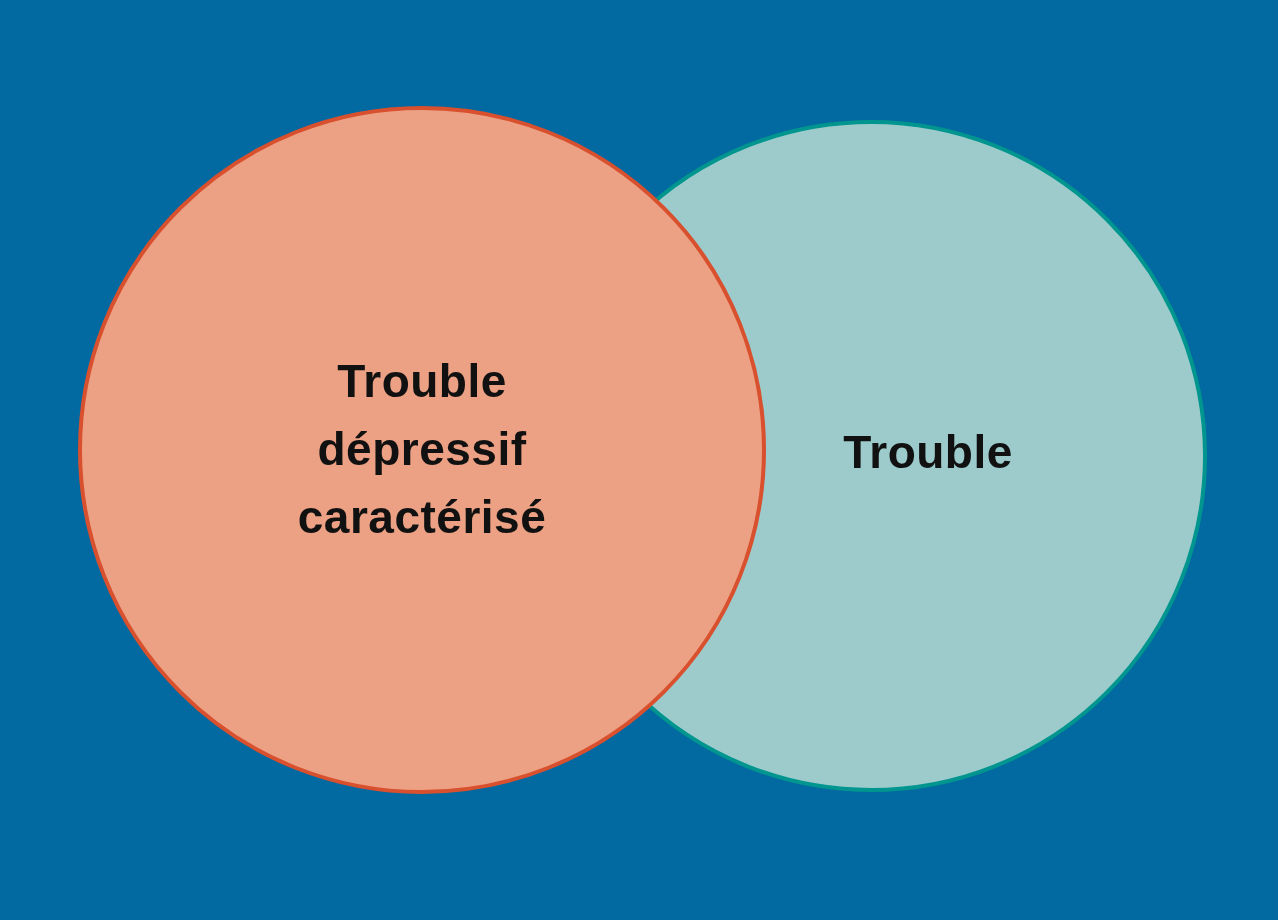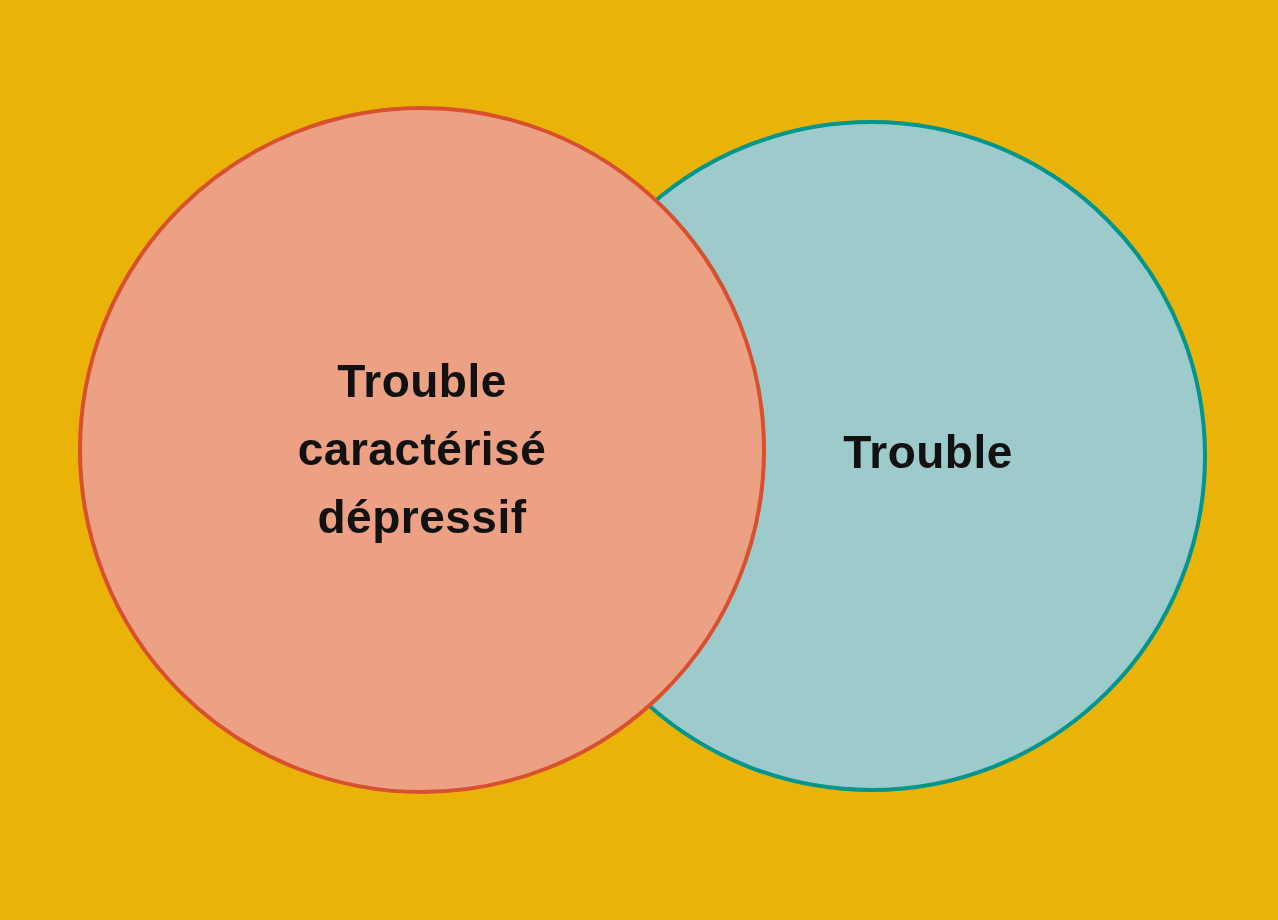--- a/index.html
+++ b/index.html
@@ -5,21 +5,21 @@
   html, body {
     margin: 0;
     padding: 0;
     background: #ffffff;
     font-family: "Liberation Sans", sans-serif;
   }
   .canvas {
     position: relative;
     width: 1278px;
     height: 920px;
-    background: #eab308;
+    background: #0369a1;
     overflow: hidden;
   }
   .circle {
     position: absolute;
     border-radius: 50%;
     box-sizing: border-box;
   }
   .circle.right {
     left: 535px;
     top: 120px;
@@ -63,21 +63,21 @@
 <body>
 
 <div class="canvas">
 
   <div class="circle right" style="background-color: rgb(157, 203, 204); border-color: rgb(0, 149, 142);"></div>
 
   <div class="circle left" style="background-color: rgb(236, 161, 132); border-color: rgb(216, 80, 45);"></div>
 
   <div class="venn-label left-label">
     <div>Trouble</div>
+    <div>dépressif</div>
     <div>caractérisé</div>
-    <div>dépressif</div>
   </div>
 
   <div class="venn-label right-label">
     <div>Trouble</div>
   </div>
 
 </div>
 
 </body></html>

